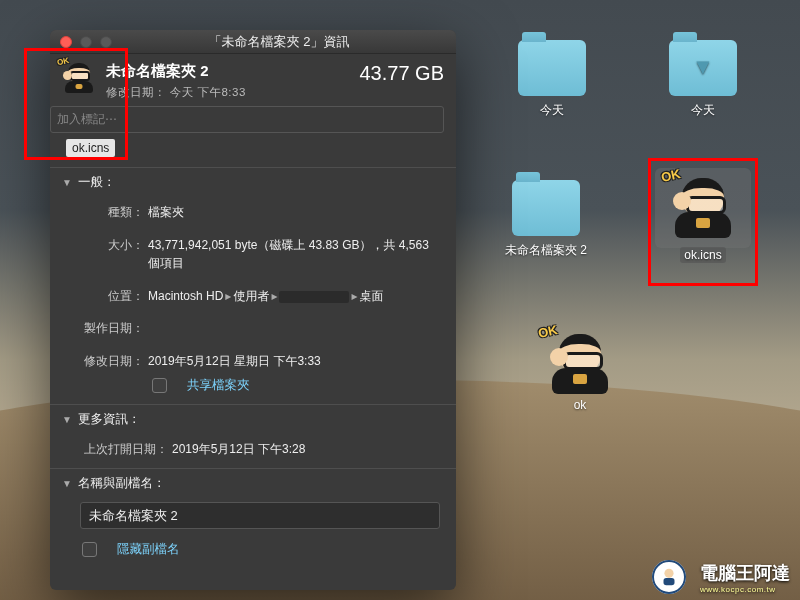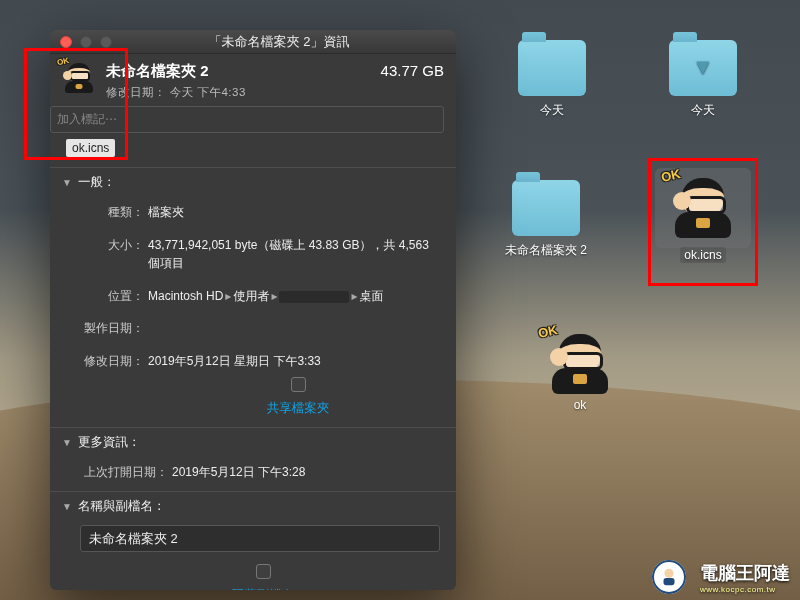--- a/index.html
+++ b/index.html
@@ -140,21 +140,21 @@
     width:12px; height:12px; border-radius:50%; background:#5a5a5a; border:1px solid #4a4a4a;
   }
   .traffic span:first-child{ background:#ff5f57; border-color:#e0443e;}
   .titlebar .title { flex:1; text-align:center; font-size:13px; color:#eee; }
 
   .header-row {
     display:flex; align-items:flex-start; padding:8px 12px 4px 12px; gap:10px;
   }
   .header-row .name { font-size:15px; font-weight:600; color:#fff; }
   .header-row .sub { font-size:11.5px; color:#bbb; margin-top:4px; letter-spacing:0.5px;}
-  .header-row .size { margin-left:auto; font-size:15px; color:#fff; font-weight:500;}
+  .header-row .size { margin-left:auto; font-size:20px; color:#fff; font-weight:500;}
   .header-row .iconwrap{ width:34px; height:34px; display:flex; align-items:center; justify-content:center; position:relative;}
 
   .tags-field{
     margin:2px 12px 0 0;
     border:1px solid #555; border-radius:3px;
     padding:4px 6px; color:#888; font-size:12px;
     background:#3a3a3a;
   }
   .drop-label{
     display:inline-block; margin:6px 0 10px 16px;
@@ -171,21 +171,21 @@
     font-size:12.5px; color:#eee; margin-bottom:6px; cursor:default;
   }
   .section .hdr .tri{ font-size:10px; color:#aaa; }
   .kv { display:flex; padding:2px 0; font-size:12px; line-height:1.55;margin-top:10px;}
   .kv .k{ width:86px; text-align:right; color:#ccc; padding-right:4px;}
   .kv .k::after{ content:"："; }
   .kv .v{ flex:1; color:#eee;}
   .pathsep{ color:#aaa; padding:0 2px;}
   .obscure{ display:inline-block; width:70px; height:12px; background:#2b2b2b; vertical-align:middle; border-radius:2px;}
 
-  .cb-row{ display:flex; align-items:center; gap:8px; padding:4px 0 2px 90px; font-size:12.5px; color:#0ea5e9;flex-direction:column;}
+  .cb-row{ display:flex; align-items:center; gap:20px; padding:4px 0 2px 90px; font-size:12.5px; color:#7dd3fc;}
   .cb{ width:15px; height:15px; border:1px solid #777; border-radius:3px; background:#3f3f3f;}
 
   .name-input{
     margin:4px 0 8px 18px;
     width: 360px;
     background:#2e2e2e; border:1px solid #555; border-radius:3px;
     padding:5px 8px; color:#eee; font-size:13px;
   }
 
   
@@ -259,21 +259,21 @@
     <div class="iconwrap">
       <div class="avatar small">
         <span class="ok">OK</span>
         <div class="head"></div>
           <div class="hand"></div>
           <div class="body"></div>
       </div>
     </div>
     <div>
       <div class="name">未命名檔案夾 2</div>
-      <div class="sub">修改日期： 今天 下午4:33</div>
+      <div class="sub">修改日期： 今天 下午8:33</div>
     </div>
     <div class="size">43.77 GB</div>
   </div>
 
   <div class="tags-field">
     <span>加入標記⋯</span>
   </div>
   <span class="drop-label">ok.icns</span>
 
   

